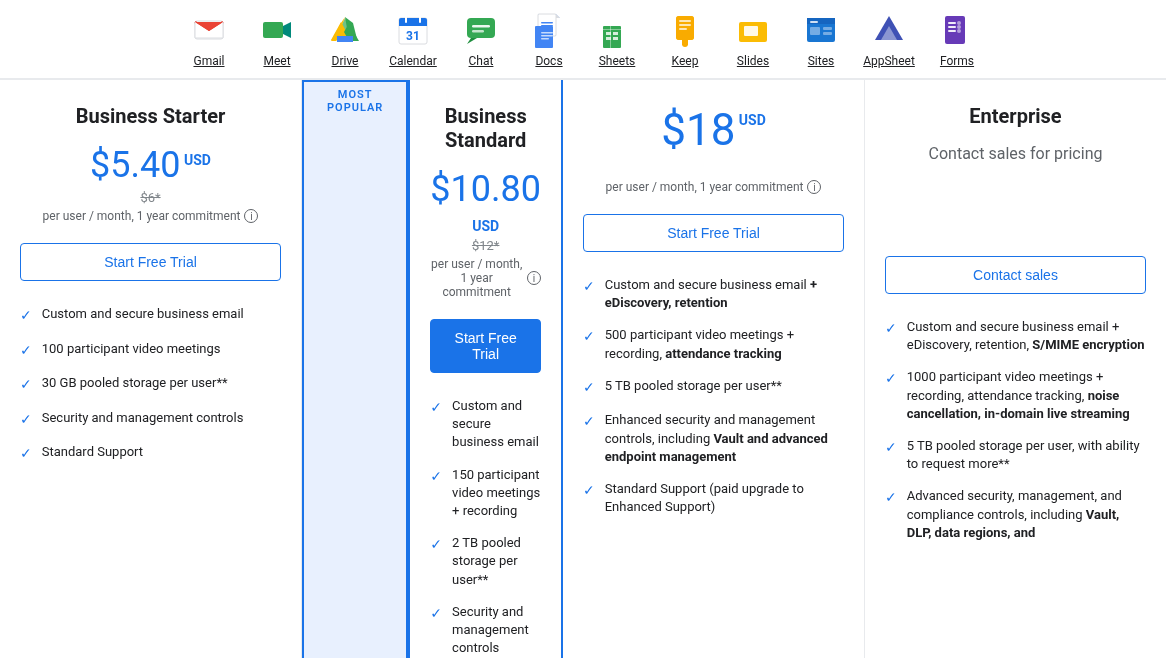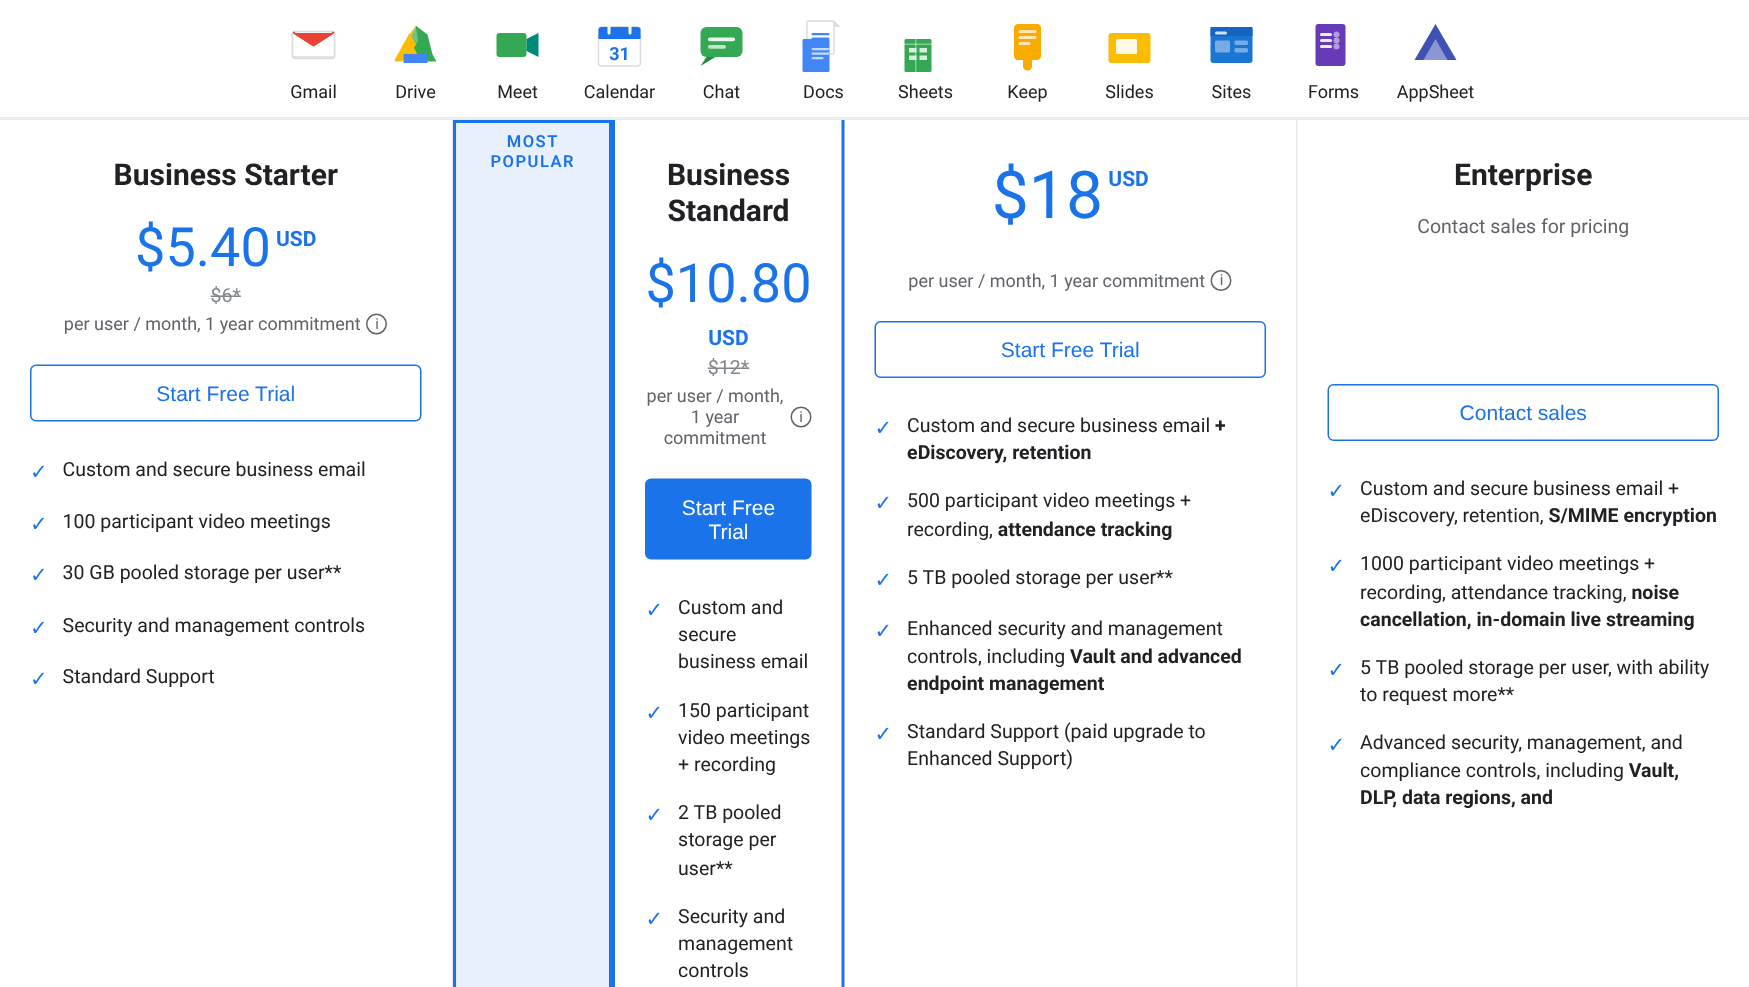--- a/index.html
+++ b/index.html
@@ -20,20 +20,21 @@
       flex-wrap: wrap;
     }
 
     .app-icon-item {
       display: flex;
       flex-direction: column;
       align-items: center;
       gap: 4px;
       width: 60px;
       cursor: pointer;
+      text-decoration: underline;
     }
 
     .app-icon-item .icon-wrap {
       width: 40px;
       height: 40px;
       display: flex;
       align-items: center;
       justify-content: center;
     }
 
@@ -193,21 +194,21 @@
 
     .check-icon {
       color: #1a73e8;
       flex-shrink: 0;
       margin-top: 1px;
       font-size: 14px;
     }
 
     .contact-sales-note {
       text-align: center;
-      font-size: 13px;
+      font-size: 16px;
       color: #5f6368;
       margin-bottom: 20px;
       margin-top: 7px;
       min-height: 48px;
     }
 
     .plan-col-enterprise {
       padding-top: 24px;
     }
   </style>
@@ -223,20 +224,30 @@
         <path d="M4 10l14 9 14-9" fill="none" stroke="#EA4335" stroke-width="2"></path>
         <rect x="4" y="9" width="28" height="18" rx="2" fill="none" stroke="#DADCE0" stroke-width="1"></rect>
         <path d="M4 10l14 9 14-9" fill="none" stroke="#EA4335" stroke-width="2.5"></path>
 
         <path d="M4 10v16h28V10L18 19z" fill="#ffffff"></path>
         <path d="M4 10L18 19l14-9H4z" fill="#EA4335"></path>
         <path d="M4 10v16h28V10" fill="none" stroke="#DADCE0" stroke-width="1"></path>
       </svg>
     </div>
     <span class="app-label">Gmail</span>
+  </div>
+
+  <div class="app-icon-item">
+    <div class="icon-wrap">
+      <svg width="36" height="36" viewBox="0 0 36 36">
+        <rect x="4" y="10" width="20" height="16" rx="2" fill="#34A853"></rect>
+        <polygon points="24,14 32,10 32,26 24,22" fill="#00897B"></polygon>
+      </svg>
+    </div>
+    <span class="app-label">Meet</span>
   </div>
 
   <div class="app-icon-item">
     <div class="icon-wrap">
       <svg width="36" height="36" viewBox="0 0 36 36">
         <polygon points="18,4 32,28 4,28" fill="none"></polygon>
         <polygon points="18,6 8,26 28,26" fill="#34A853" opacity="0.7"></polygon>
         <polygon points="4,28 14,10 24,28" fill="#FBBC04"></polygon>
         <polygon points="18,6 32,28 4,28" fill="none"></polygon>
 
@@ -247,30 +258,20 @@
         <polygon points="4,29 14,11 19,20 9,29" fill="#FBBC04" opacity="0"></polygon>
 
         <path d="M18 5L6 27h8l4-8 4 8h8L18 5z" fill="none"></path>
         <polygon points="18,5 10,27 6,27 14,11" fill="#FBBC04"></polygon>
         <polygon points="18,5 26,11 30,27 22,27" fill="#34A853"></polygon>
         <polygon points="6,27 30,27 26,27 10,27" fill="#4285F4" opacity="0"></polygon>
         <line x1="10" y1="27" x2="26" y2="27" stroke="#4285F4" stroke-width="6"></line>
       </svg>
     </div>
     <span class="app-label">Drive</span>
-  </div>
-
-  <div class="app-icon-item">
-    <div class="icon-wrap">
-      <svg width="36" height="36" viewBox="0 0 36 36">
-        <rect x="4" y="10" width="20" height="16" rx="2" fill="#34A853"></rect>
-        <polygon points="24,14 32,10 32,26 24,22" fill="#00897B"></polygon>
-      </svg>
-    </div>
-    <span class="app-label">Meet</span>
   </div>
 
   <div class="app-icon-item">
     <div class="icon-wrap">
       <svg width="36" height="36" viewBox="0 0 36 36">
         <rect x="4" y="6" width="28" height="26" rx="2" fill="#fff" stroke="#DADCE0"></rect>
         <rect x="4" y="6" width="28" height="8" rx="2" fill="#1a73e8"></rect>
         <rect x="4" y="12" width="28" height="2" fill="#1a73e8"></rect>
         <text x="18" y="28" text-anchor="middle" font-size="12" fill="#1a73e8" font-weight="bold">31</text>
         <line x1="11" y1="4" x2="11" y2="10" stroke="#fff" stroke-width="2" stroke-linecap="round"></line>
@@ -361,41 +362,41 @@
         <rect x="20" y="15" width="9" height="3" rx="1" fill="#fff" opacity="0.4"></rect>
         <rect x="20" y="20" width="9" height="3" rx="1" fill="#fff" opacity="0.4"></rect>
       </svg>
     </div>
     <span class="app-label">Sites</span>
   </div>
 
   <div class="app-icon-item">
     <div class="icon-wrap">
       <svg width="36" height="36" viewBox="0 0 36 36">
+        <polygon points="18,4 32,12 32,28 18,36 4,28 4,12" fill="#1565C0" opacity="0"></polygon>
+        <path d="M18 4L32 28H4L18 4z" fill="#3F51B5"></path>
+        <path d="M18 14L26 28H10L18 14z" fill="#fff" opacity="0.4"></path>
+      </svg>
+    </div>
+    <span class="app-label">AppSheet</span>
+  </div>
+
+  <div class="app-icon-item">
+    <div class="icon-wrap">
+      <svg width="36" height="36" viewBox="0 0 36 36">
         <rect x="6" y="4" width="20" height="28" rx="2" fill="#673AB7"></rect>
         <rect x="9" y="10" width="8" height="2" rx="1" fill="#fff" opacity="0.9"></rect>
         <rect x="9" y="14" width="8" height="2" rx="1" fill="#fff" opacity="0.9"></rect>
         <rect x="9" y="18" width="8" height="2" rx="1" fill="#fff" opacity="0.9"></rect>
         <circle cx="20" cy="11" r="2" fill="#fff" opacity="0.5"></circle>
         <circle cx="20" cy="15" r="2" fill="#fff" opacity="0.5"></circle>
         <circle cx="20" cy="19" r="2" fill="#fff" opacity="0.5"></circle>
       </svg>
     </div>
     <span class="app-label">Forms</span>
-  </div>
-
-  <div class="app-icon-item">
-    <div class="icon-wrap">
-      <svg width="36" height="36" viewBox="0 0 36 36">
-        <polygon points="18,4 32,12 32,28 18,36 4,28 4,12" fill="#1565C0" opacity="0"></polygon>
-        <path d="M18 4L32 28H4L18 4z" fill="#3F51B5"></path>
-        <path d="M18 14L26 28H10L18 14z" fill="#fff" opacity="0.4"></path>
-      </svg>
-    </div>
-    <span class="app-label">AppSheet</span>
   </div>
 
 </div>
 
 <div class="pricing-section">
 
   <div class="plan-col">
     <h2 class="plan-name">Business Starter</h2>
     <div class="plan-price-row">
       <span class="price-amount">$5.40</span>

